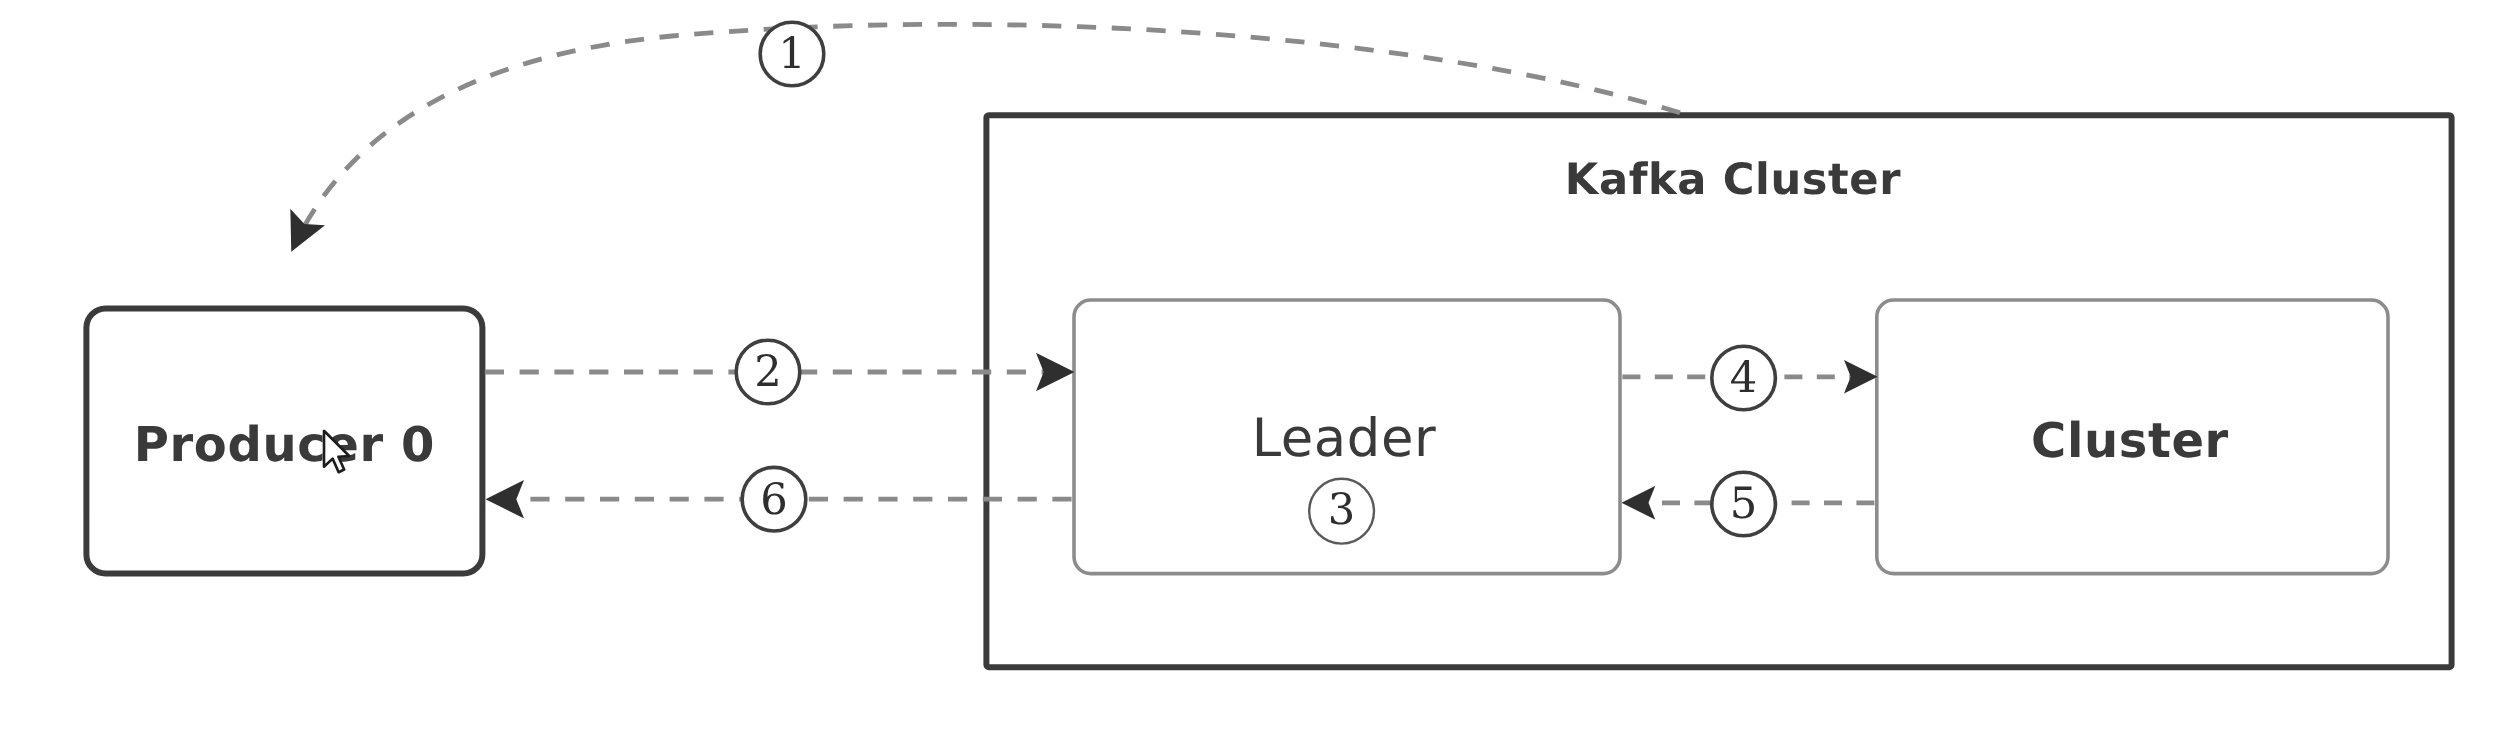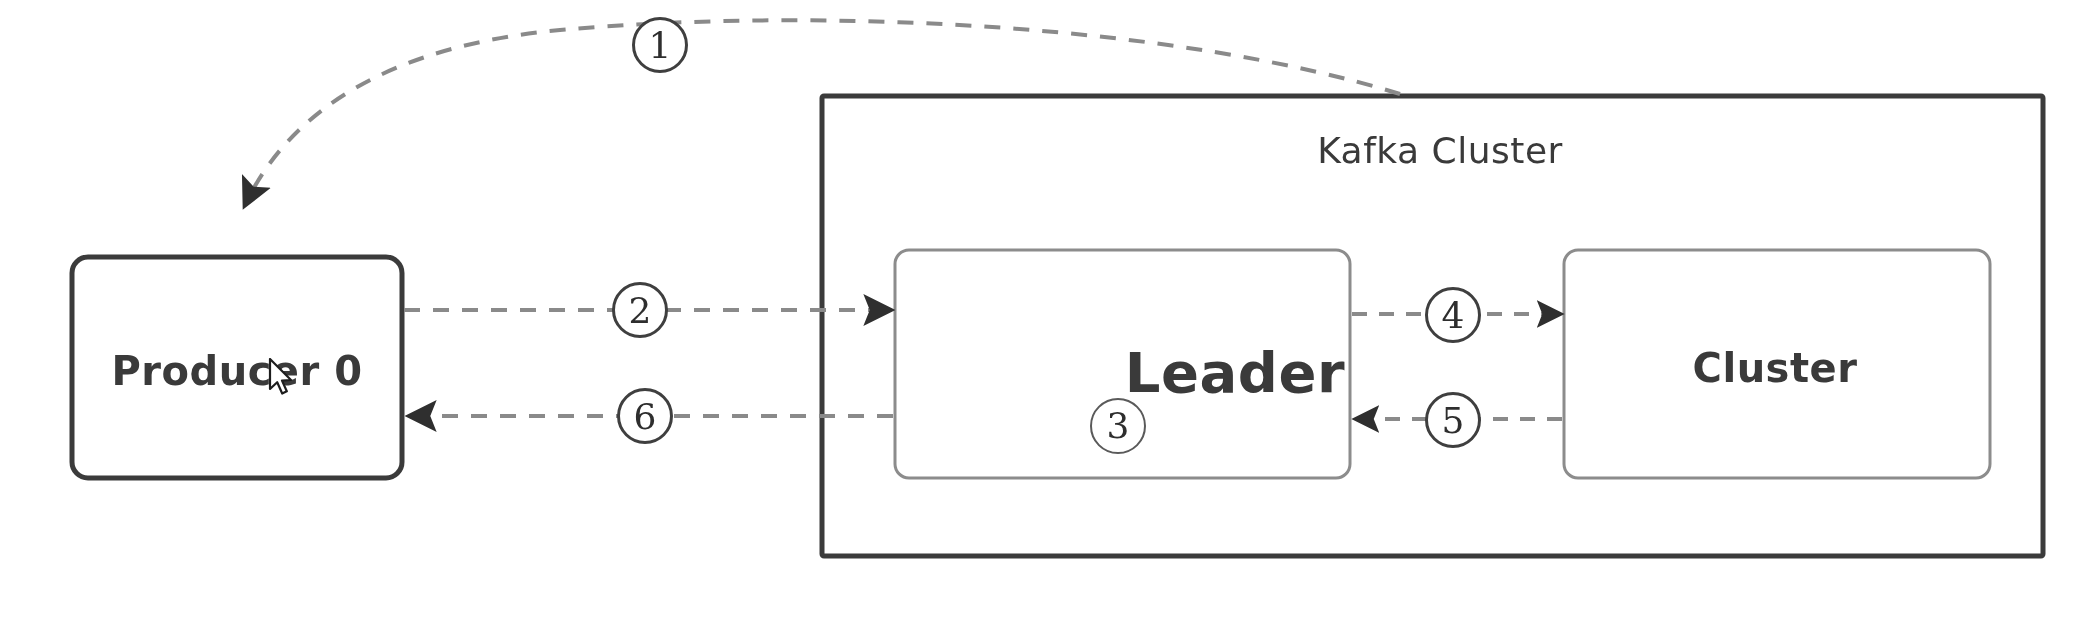--- a/index.html
+++ b/index.html
@@ -35,34 +35,33 @@
   }
   .lbl-producer {
     left: 72px;
     top: 348px;
     width: 330px;
     text-align: center;
     font-size: 40px;
     font-weight: 700;
   }
   .lbl-cluster {
-    left: 1240px;
+    left: 1304px;
     top: 130px;
     width: 400px;
-    text-align: center;
     font-size: 36px;
-    font-weight: 400;
+    font-weight: 700;
   }
   .lbl-leader {
     left: 895px;
     top: 340px;
     width: 450px;
-    text-align: right;
-    font-size: 56px;
-    font-weight: 700;
+    text-align: center;
+    font-size: 44px;
+    font-weight: 400;
   }
   .lbl-follower {
     left: 1560px;
     top: 345px;
     width: 430px;
     text-align: center;
     font-size: 40px;
     font-weight: 700;
   }
   .step-badge {

